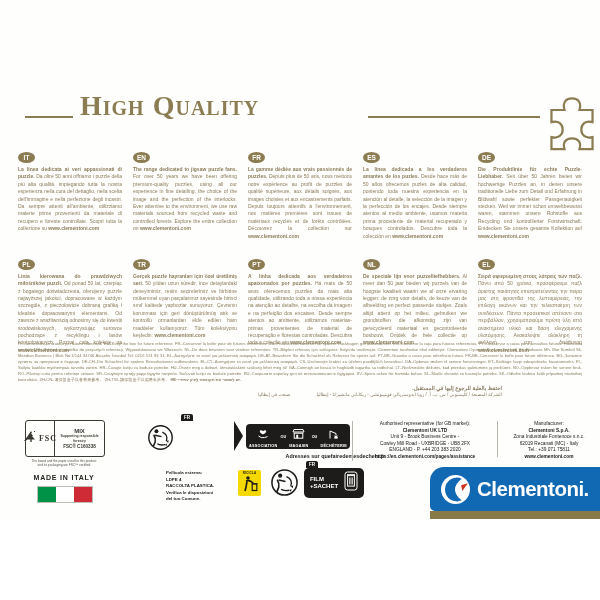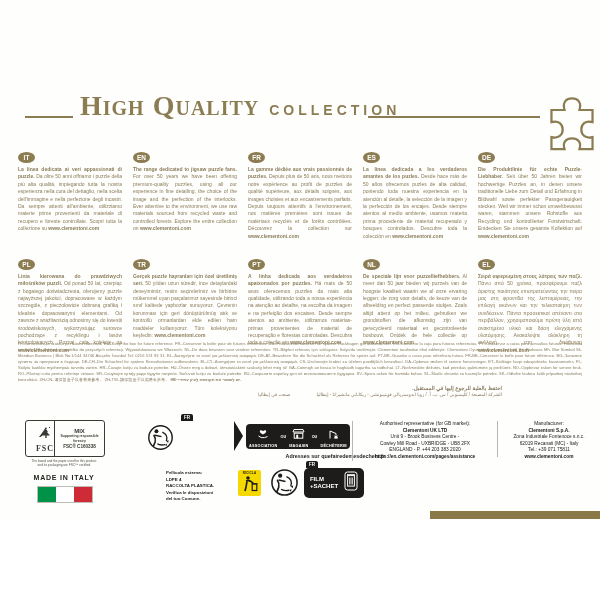--- a/index.html
+++ b/index.html
@@ -25,22 +25,22 @@
   
   .fineprint-wrap{position:absolute;left:18px;top:341px;width:564px;}
   .fineprint{font-size:4.1px;line-height:1.45;text-align:justify;color:#8A7D62;margin:0;}
   .fineprint b{font-weight:bold;}
   .ar1{margin:3px 80px 0 0;text-align:right;font-size:5.4px;font-weight:bold;color:#8A7D62;direction:rtl;}
   .ar2{margin:1px 80px 0 0;text-align:right;font-size:4.6px;color:#8A7D62;direction:rtl;}
   .ar2 .gap{display:inline-block;width:26px;}
   
   .fsc-box{position:absolute;left:25px;top:420px;width:78px;height:35px;border:1px solid #3C3A33;
            border-radius:3px;display:flex;color:#3C3A33;}
-  .fsc-left{width:28px;border-right:1px solid #3C3A33;display:flex;flex-direction:column;
-            align-items:flex-end;justify-content:center;}
+  .fsc-left{width:28px;border-right:1px solid #3C3A33;display:flex;flex-direction:row;
+            align-items:center;justify-content:center;}
   .fsc-left .fsc-word{font-family:"Liberation Serif",serif;font-weight:bold;font-size:8px;letter-spacing:1px;}
   .fsc-right{flex:1;display:flex;flex-direction:column;align-items:center;justify-content:center;
              text-align:center;padding:1px;}
   .fsc-right .mix{font-size:6px;font-weight:bold;}
   .fsc-right .sup{font-size:3.4px;font-weight:bold;line-height:1.2;}
   .fsc-right .code{font-size:4.6px;font-weight:bold;margin-top:1px;}
   .fsc-cap{position:absolute;left:16px;top:459px;width:96px;text-align:center;font-size:3.2px;
            line-height:1.3;color:#55534B;}
   .mii{position:absolute;left:25px;top:474px;width:78px;text-align:center;font-size:7px;
        font-weight:bold;letter-spacing:0.8px;color:#262520;}
@@ -93,21 +93,20 @@
   .goldstrip{position:absolute;left:430px;top:511px;width:170px;height:8px;background:#897949;}
 </style>
 </head>
 <body>
 
 <div class="page">
 
   <div class="hline left"></div>
   <div class="title">
     <span class="serif">High Quality</span>
-    <span class="caps">COLLECTION</span>
   </div>
   <div class="hline right"></div>
   <span class="puzzle">
     <svg width="56" height="56" viewBox="0 0 60 60">
       <path d="M8,15 L22,15 C19.5,6.5 24,2.5 30,2.5 C36,2.5 40.5,6.5 38,15 L52,15 L52,28
                C44,26 40,30.5 40,36 C40,41.5 44,46 52,44 L52,57 L38,57
                C40.5,49 36,45.5 30,45.5 C24,45.5 19.5,49 22,57 L8,57 L8,44
                C16,46 20,41.5 20,36 C20,30.5 16,26 8,28 Z" fill="none" stroke="#8C7C52" stroke-width="2.4"></path>
     </svg>
   </span>
@@ -299,15 +298,25 @@
   </div>
   <div class="contact mf">
     <div>Manufacturer:</div>
     <div class="b">Clementoni S.p.A.</div>
     <div>Zona Industriale Fontenoce s.n.c.</div>
     <div>62019 Recanati (MC) - Italy</div>
     <div>Tel.: +39 071 75811</div>
     <div class="b">www.clementoni.com</div>
   </div>
 
+  <div class="logo">
+    <span style="margin-left:10px;display:flex;">
+      <svg width="31" height="31" viewBox="0 0 30 30">
+        <circle cx="15" cy="15" r="14" fill="#fff"></circle>
+        <path d="M21,4.5 A11.5,11.5 0 1 0 21,25.5 Q14.5,20.5 14.5,15 Q14.5,9.5 21,4.5 Z" fill="#1168B3"></path>
+        <path d="M20.5,11 L27,9 L21.5,16.5 Z" fill="#C8321E"></path>
+      </svg>
+    </span>
+    <span class="ctext">Clementoni.</span>
+  </div>
   <div class="goldstrip"></div>
 
 </div>
 
 </body></html>

